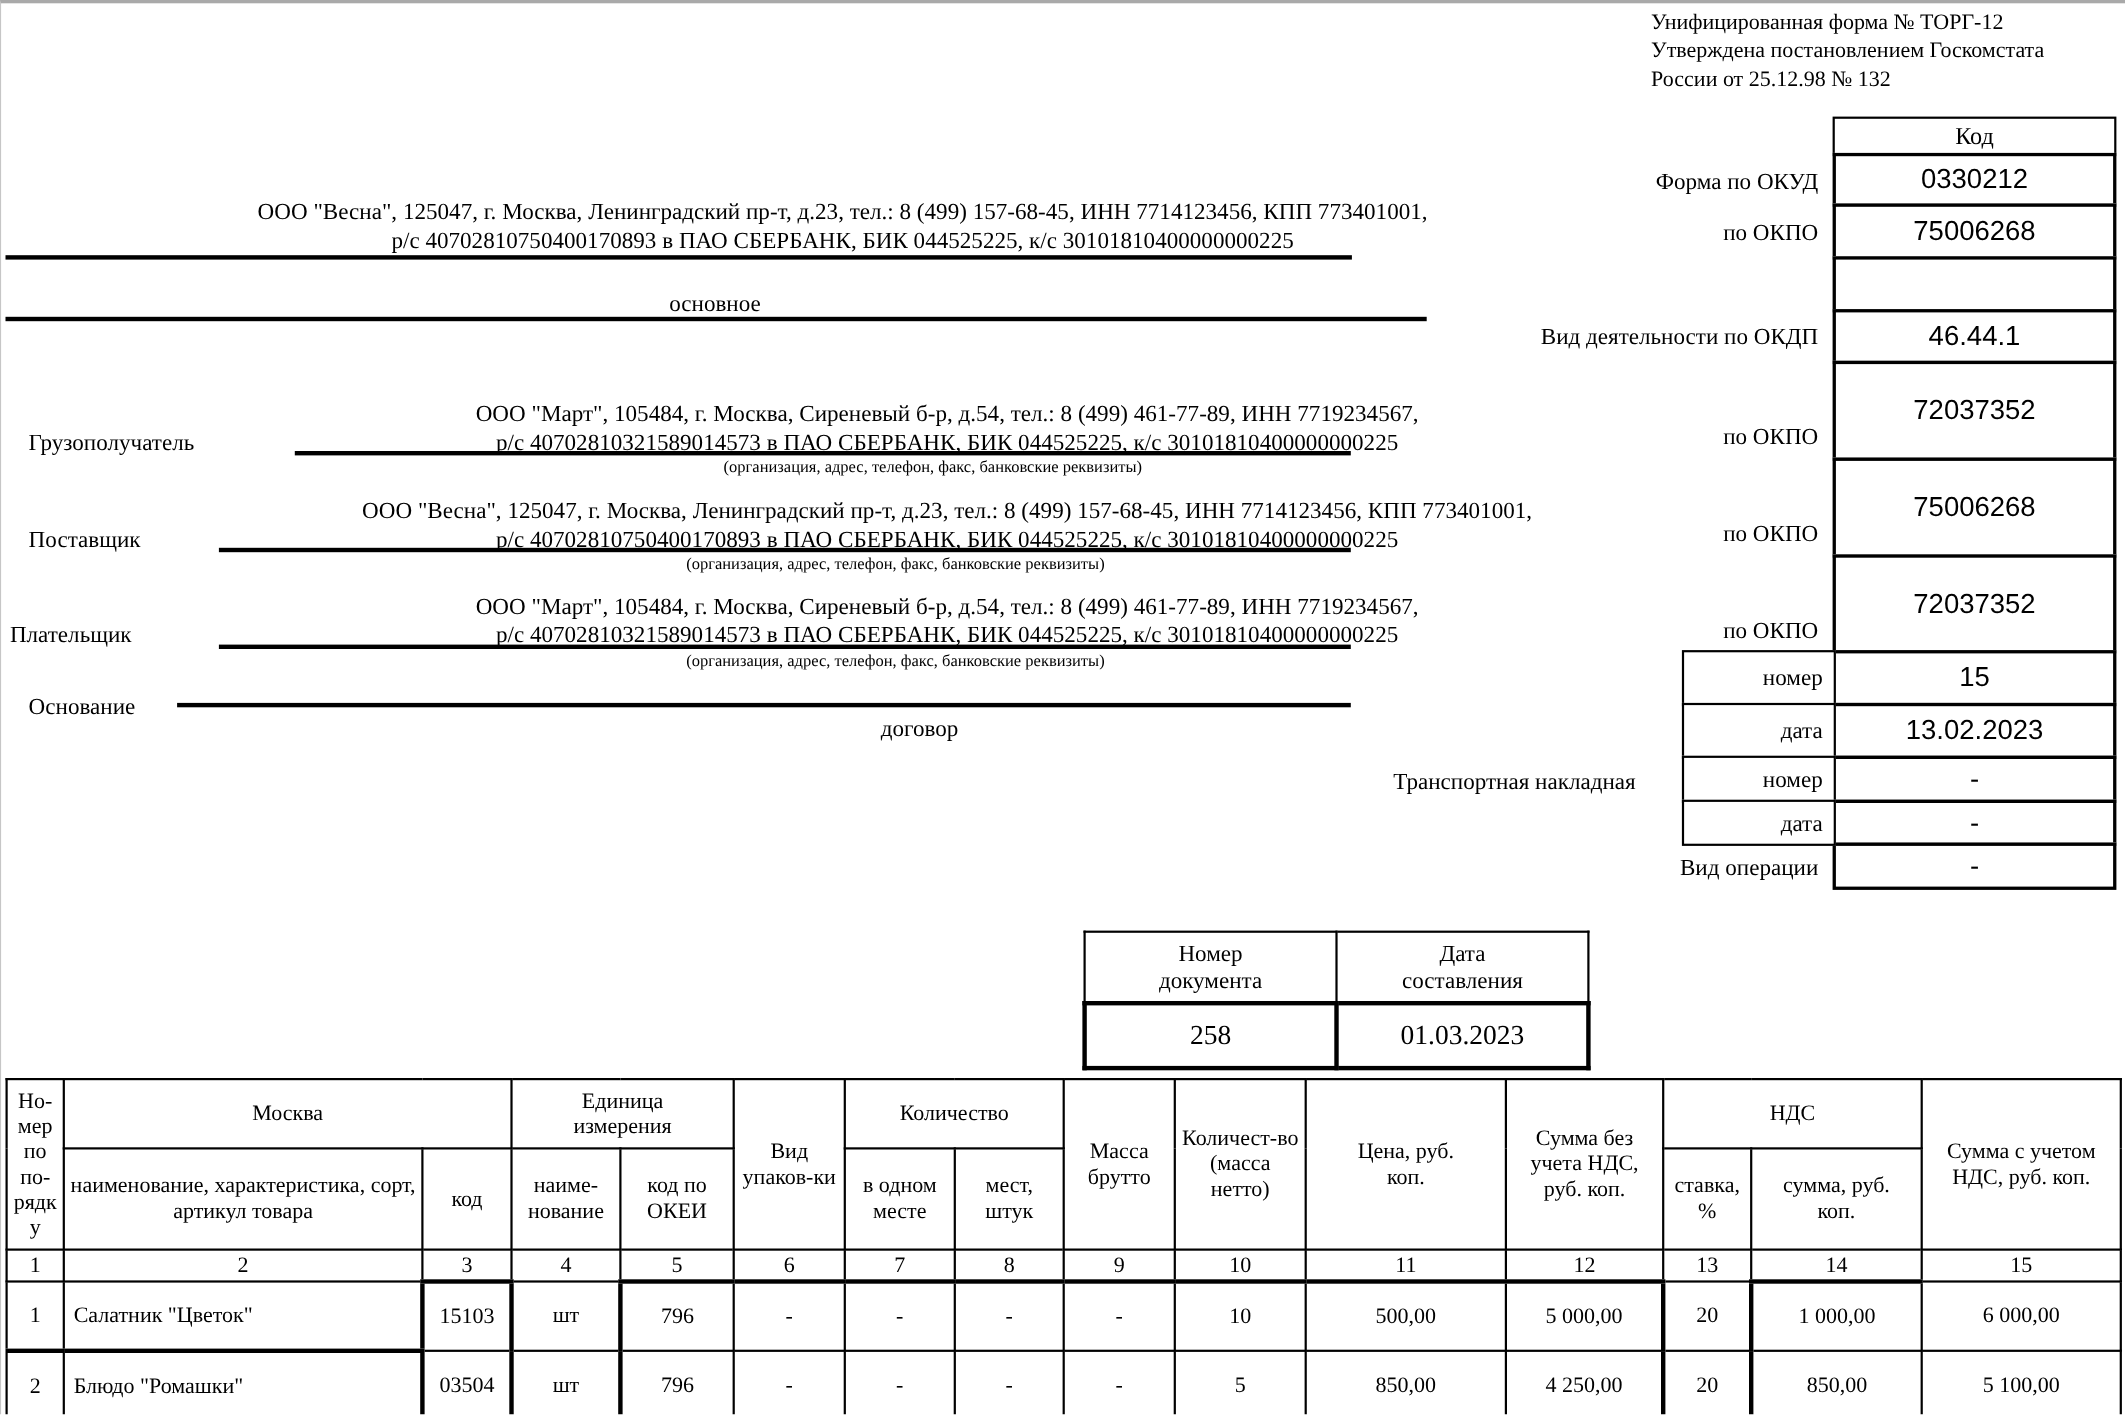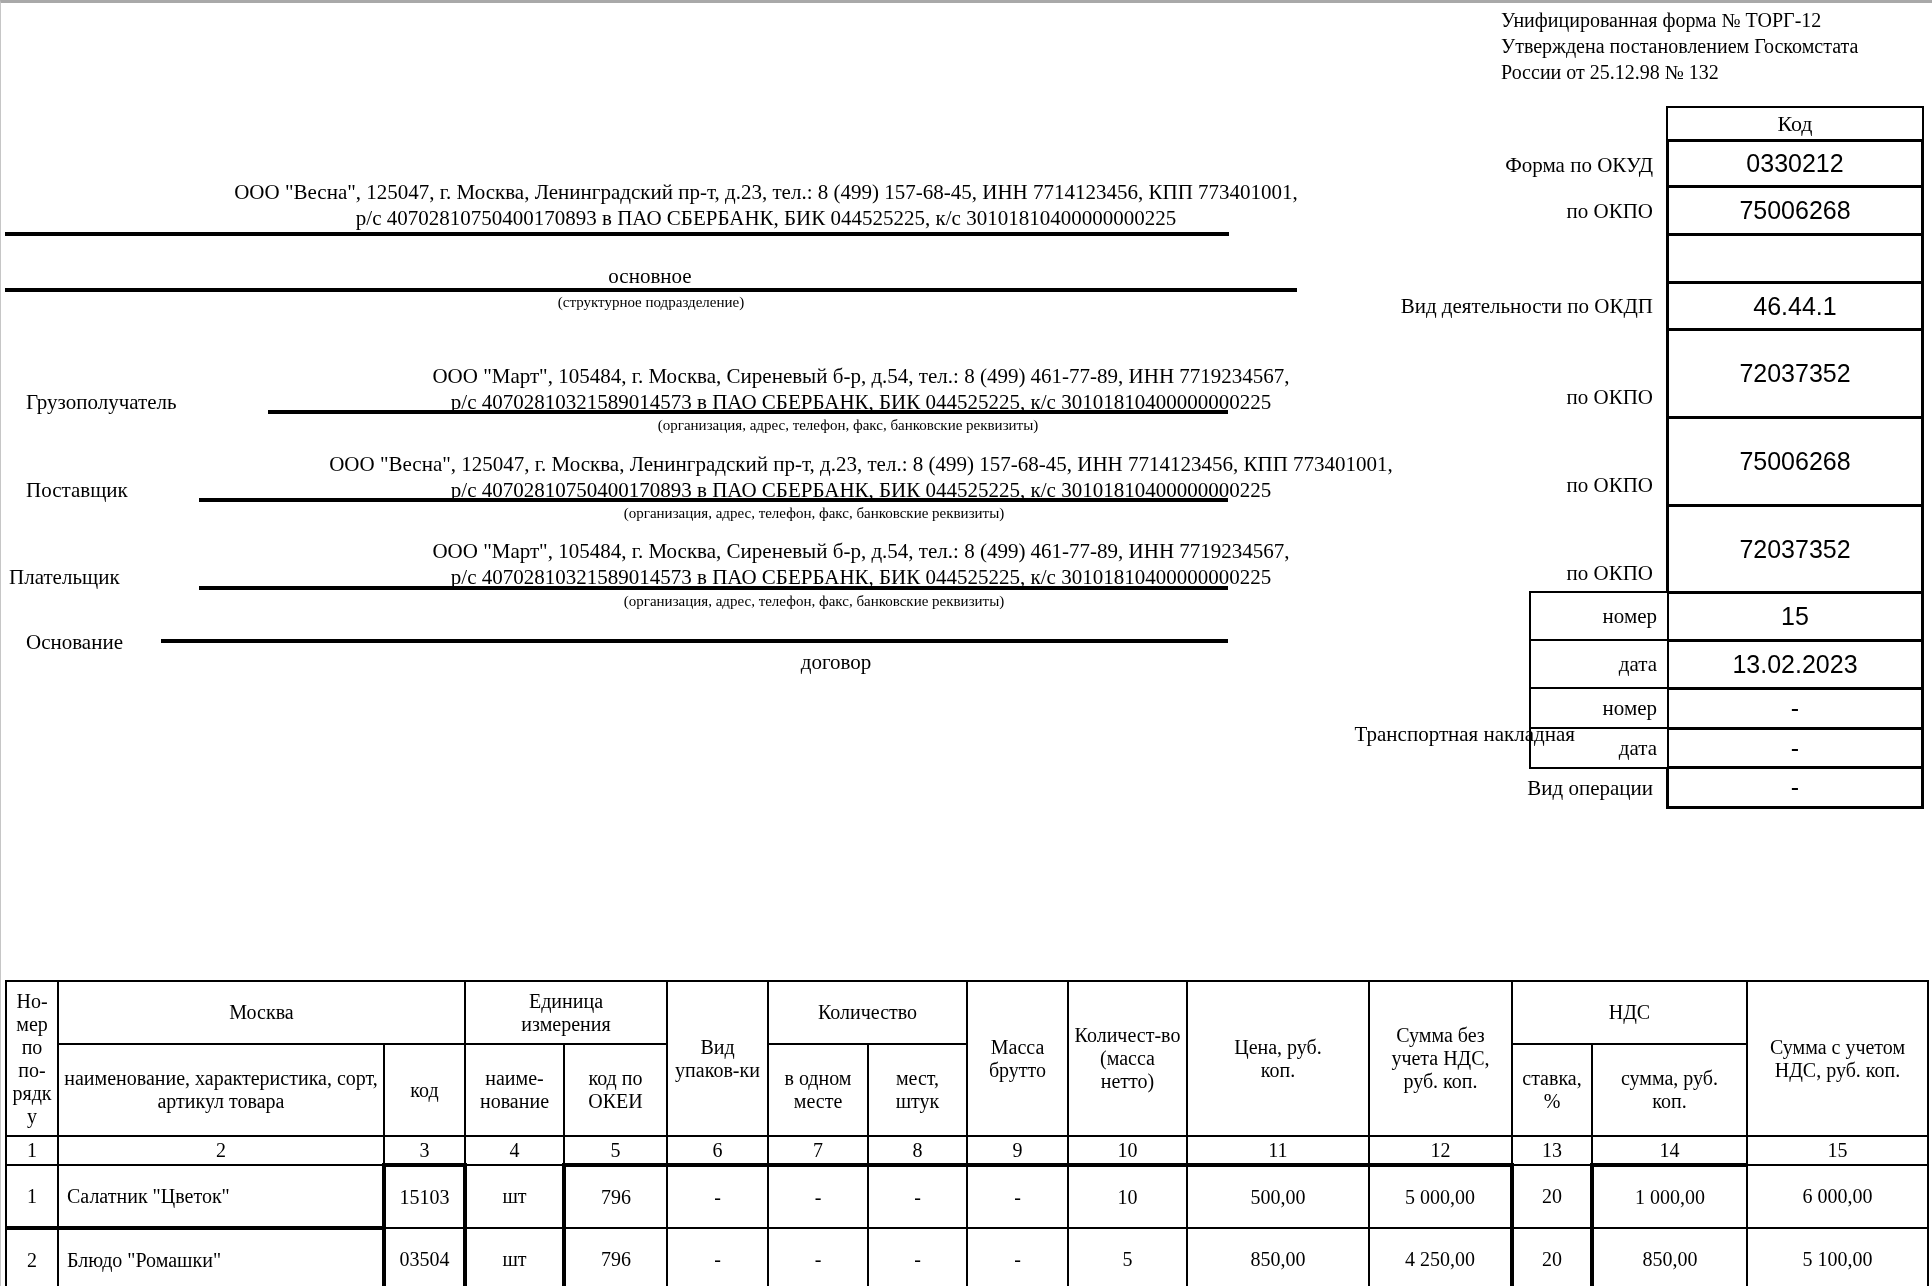--- a/index.html
+++ b/index.html
@@ -83,32 +83,31 @@
   <div class="abs lcell" style="top:636px;height:51px;">дата</div>
   <div class="abs lcell" style="top:684px;height:43px;">номер</div>
   <div class="abs lcell" style="top:724px;height:42px;">дата</div>
 
   <div class="abs flabel" style="top:150px;">Форма по ОКУД</div>
   <div class="abs flabel" style="top:196px;">по ОКПО</div>
   <div class="abs flabel" style="top:291px;">Вид деятельности по ОКДП</div>
   <div class="abs flabel" style="top:382px;">по ОКПО</div>
   <div class="abs flabel" style="top:470px;">по ОКПО</div>
   <div class="abs flabel" style="top:558px;">по ОКПО</div>
-  <div class="abs lab rt" style="left:1056px;width:518px;top:695px;margin-top:24px;">Транспортная накладная</div>
+  <div class="abs lab rt" style="left:968px;width:518px;top:695px;">Транспортная накладная</div>
   <div class="abs flabel" style="top:773px;">Вид операции</div>
 
   <div class="abs org ctr" style="left:35px;width:1460px;top:176px;">
     <div>ООО "Весна",  125047, г. Москва, Ленинградский пр-т, д.23, тел.: 8 (499) 157-68-45, ИНН 7714123456, КПП 773401001,</div>
     <div>р/с 40702810750400170893 в ПАО СБЕРБАНК, БИК 044525225, к/с 30101810400000000225</div>
   </div>
   <div class="abs uline" style="left:4px;width:1224px;top:229px;"></div>
 
   <div class="abs org ctr" style="left:4px;width:1290px;top:260px;">основное</div>
   <div class="abs uline" style="left:4px;width:1292px;top:285px;"></div>
-  <div class="abs cap ctr" style="left:4px;width:1292px;top:291px;">(структурное подразделение)</div>
 
   <div class="abs lab" style="left:25px;top:387px;">Грузополучатель</div>
   <div class="abs org ctr" style="left:160px;width:1400px;top:360px;">
     <div>ООО "Март", 105484, г. Москва, Сиреневый б-р, д.54, тел.: 8 (499) 461-77-89, ИНН 7719234567,</div>
     <div>р/с 40702810321589014573 в ПАО СБЕРБАНК, БИК 044525225, к/с 30101810400000000225</div>
   </div>
   <div class="abs uline" style="left:267px;width:960px;top:407px;"></div>
   <div class="abs cap ctr" style="left:267px;width:1160px;top:414px;">(организация, адрес, телефон, факс, банковские реквизиты)</div>
 
   <div class="abs lab" style="left:25px;top:475px;">Поставщик</div>
@@ -124,20 +123,32 @@
     <div>ООО "Март", 105484, г. Москва, Сиреневый б-р, д.54, тел.: 8 (499) 461-77-89, ИНН 7719234567,</div>
     <div>р/с 40702810321589014573 в ПАО СБЕРБАНК, БИК 044525225, к/с 30101810400000000225</div>
   </div>
   <div class="abs uline" style="left:198px;width:1029px;top:583px;"></div>
   <div class="abs cap ctr" style="left:198px;width:1230px;top:590px;">(организация, адрес, телефон, факс, банковские реквизиты)</div>
 
   <div class="abs lab" style="left:25px;top:615px;margin-top:12px;">Основание</div>
   <div class="abs org ctr" style="left:160px;width:1350px;top:646px;">договор</div>
   <div class="abs uline" style="left:160px;width:1067px;top:636px;"></div>
 
+  <table class="docnum">
+    <tbody>
+        <tr class="hdr">
+      <td><span class="narrow">Номер документа</span></td>
+      <td><span class="narrow">Дата составления</span></td>
+    </tr>
+    <tr class="vals">
+      <td>258</td>
+      <td>01.03.2023</td>
+    </tr>
+  </tbody>
+    </table>
 
 
   <table class="goods">
     <colgroup>
       <col style="width:52px">
         <col style="width:326px">
         <col style="width:81px">
         <col style="width:99px">
       <col style="width:103px">
         <col style="width:101px">

